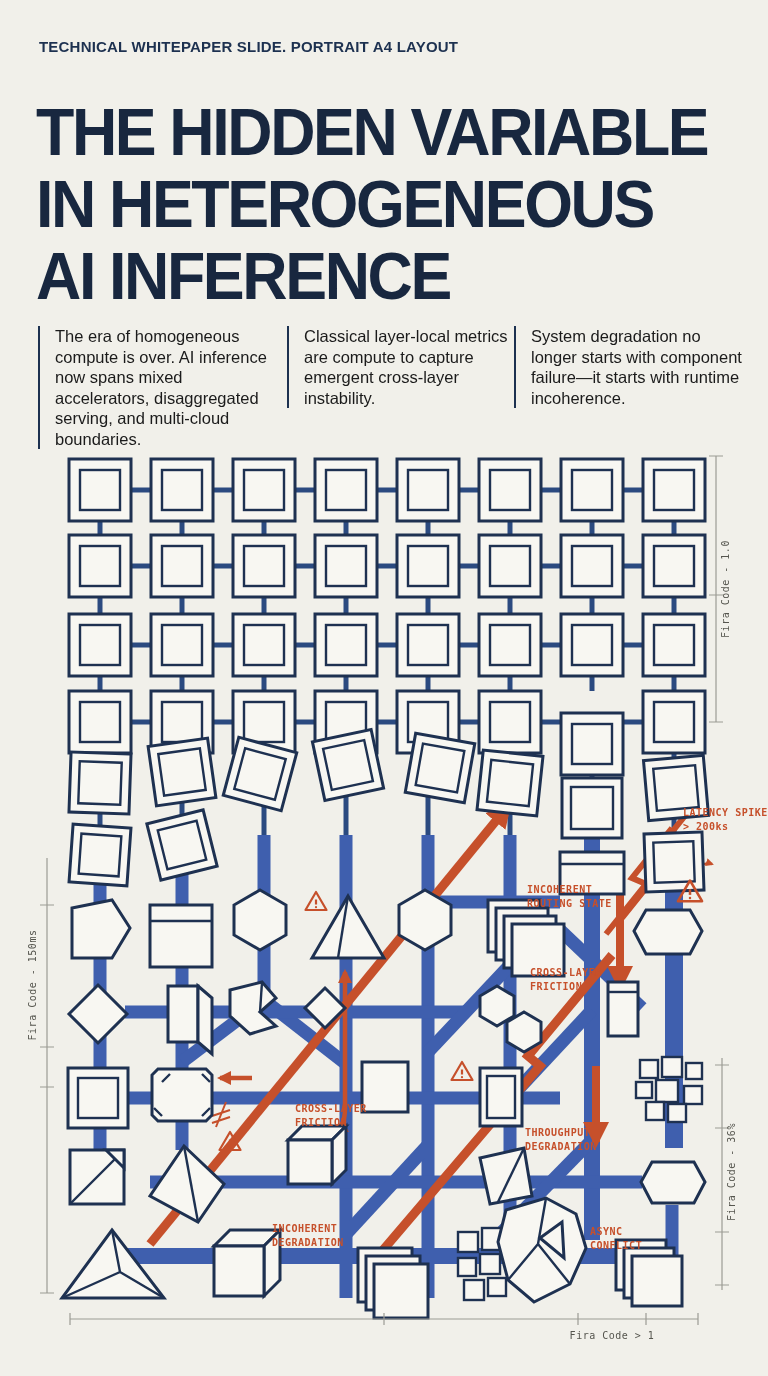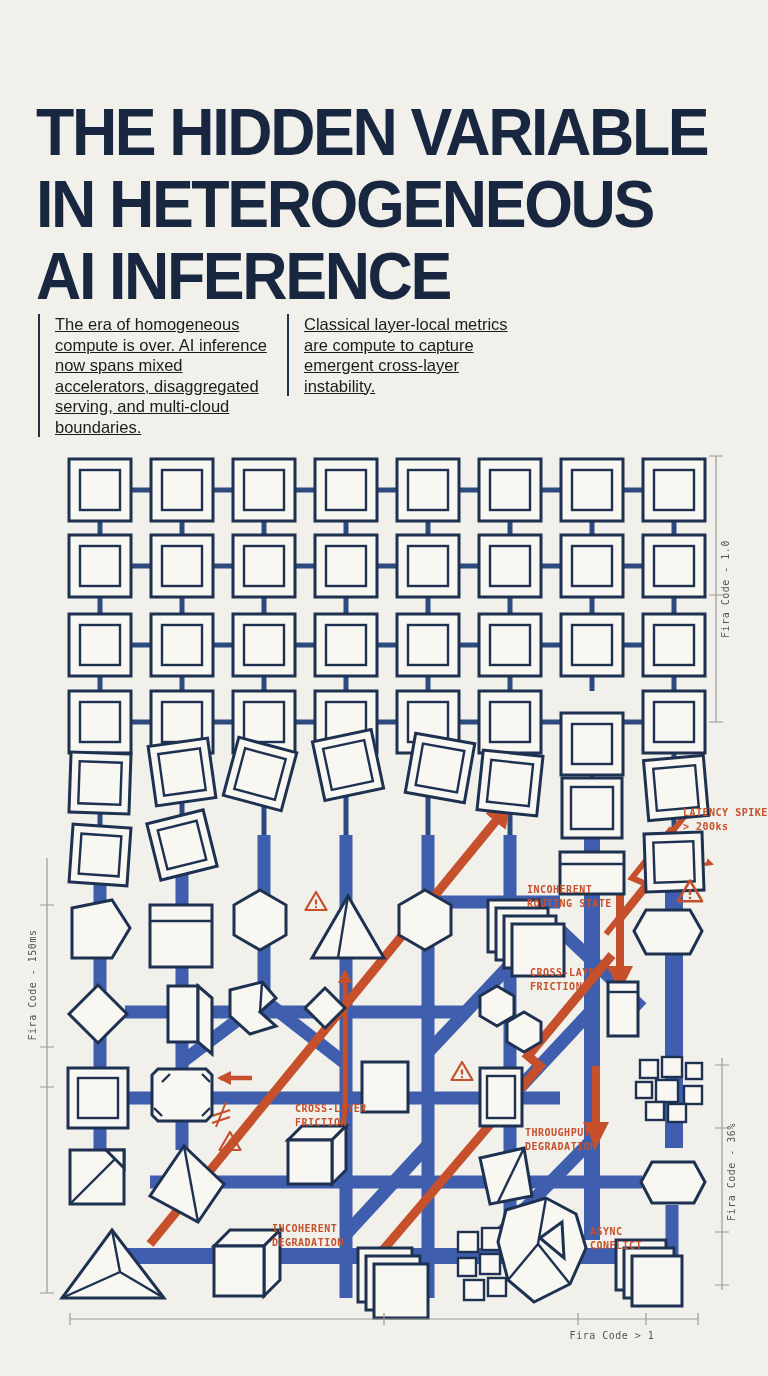--- a/index.html
+++ b/index.html
@@ -13,22 +13,22 @@
     position:absolute;left:39px;top:38px;
     font-size:15px;font-weight:700;letter-spacing:.2px;color:#1d3150;
   }
   .title{
     position:absolute;left:36px;top:96px;width:740px;
     font-size:66px;font-weight:700;line-height:72px;letter-spacing:-2.5px;
     color:var(--ink);transform:scaleX(.95);transform-origin:left top;white-space:nowrap;
   }
   .cols{position:absolute;left:0;top:314px;width:768px;height:120px;}
   .col{
-    position:absolute;top:0;width:212px;border-left:2px solid #1d3150;padding-left:15px;
-    font-size:16.5px;line-height:20.5px;color:var(--body);text-decoration:underline;
+    position:absolute;top:12px;width:212px;border-left:2px solid #1d3150;padding-left:15px;
+    font-size:16.5px;line-height:20.5px;color:var(--body);
   }
   .col.c0{left:38px}.col.c1{left:287px}.col.c2{left:514px}
   svg{position:absolute;left:0;top:0;}
   .gline{stroke:var(--grid);stroke-width:5;}
   .pipe{stroke:var(--pipe);stroke-width:13;fill:none;stroke-linejoin:round;}
   .pw16{stroke-width:16}.pw18{stroke-width:18}
   .shape{fill:var(--paper);stroke:var(--shape);stroke-width:3;stroke-linejoin:miter;}
   .t2{stroke-width:2.4}
   .sline{stroke:var(--shape);stroke-width:2.4;fill:none;}
   .o{stroke:var(--alert);fill:none;}
@@ -36,30 +36,32 @@
   .lbl{font:700 10px "DejaVu Sans Mono",monospace;fill:var(--alert);letter-spacing:.5px;}
   .rlbl{font:400 10px "DejaVu Sans Mono",monospace;fill:var(--ruler-text);letter-spacing:.5px;}
   .warn-use{color:var(--alert);}
   #warn path,#warn line{stroke:currentColor;stroke-width:2.2;fill:none;stroke-linejoin:round;}
 </style>
 </head>
 <body>
 
 <div id="slide">
 
+  <div class="eyebrow">TECHNICAL WHITEPAPER SLIDE. PORTRAIT A4 LAYOUT</div>
 
   <div class="title">
     <div>THE HIDDEN VARIABLE</div>
     <div>IN HETEROGENEOUS</div>
     <div>AI INFERENCE</div>
   </div>
 
   <div class="cols">
     <div class="col c0">The era of homogeneous compute is over. AI inference now spans mixed accelerators, disaggregated serving, and multi-cloud boundaries.</div>
     <div class="col c1">Classical layer-local metrics are compute to capture emergent cross-layer instability.</div>
+    <div class="col c2">System degradation no longer starts with component failure—it starts with runtime incoherence.</div>
   </div>
 
   <svg id="diagram" width="768" height="1376" viewBox="0 0 768 1376">
     <defs>
       <marker id="ah" markerUnits="userSpaceOnUse" markerWidth="30" markerHeight="30" refX="20" refY="13" orient="auto">
         <path d="M0,0 L26,13 L0,26 Z" fill="#c6502b"></path>
       </marker>
       <marker id="ahm" markerUnits="userSpaceOnUse" markerWidth="18" markerHeight="18" refX="11" refY="7" orient="auto">
         <path d="M0,0 L14,7 L0,14 Z" fill="#c6502b"></path>
       </marker>

